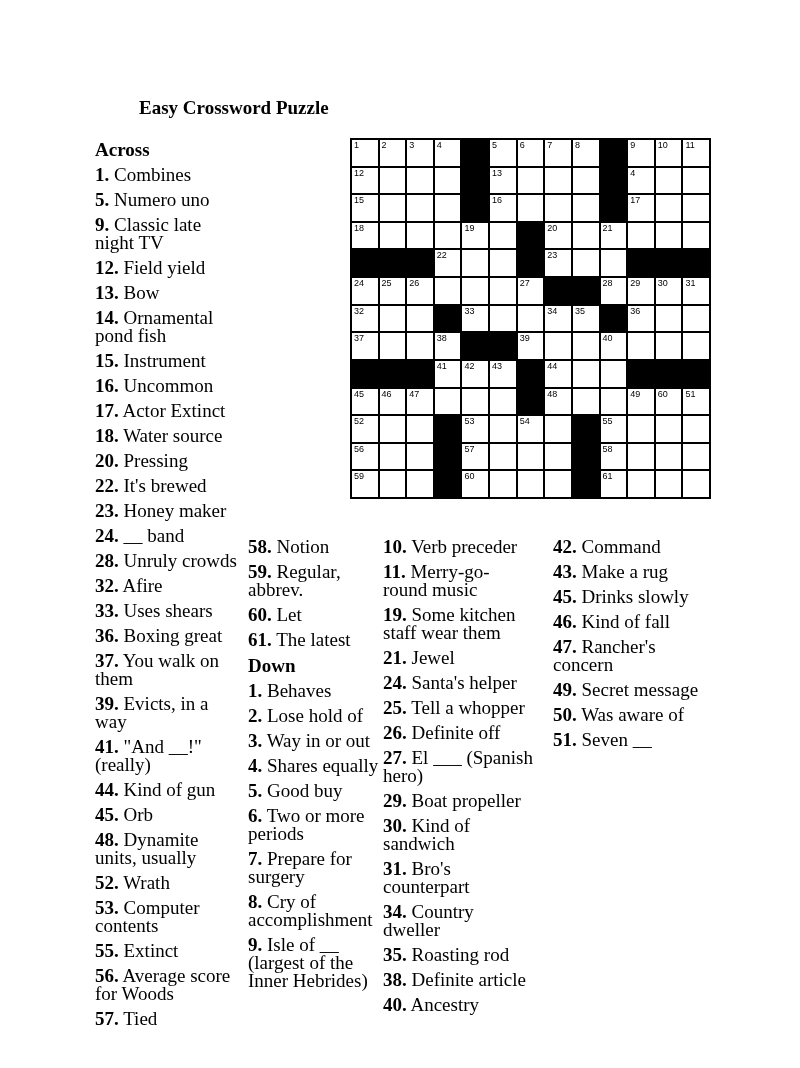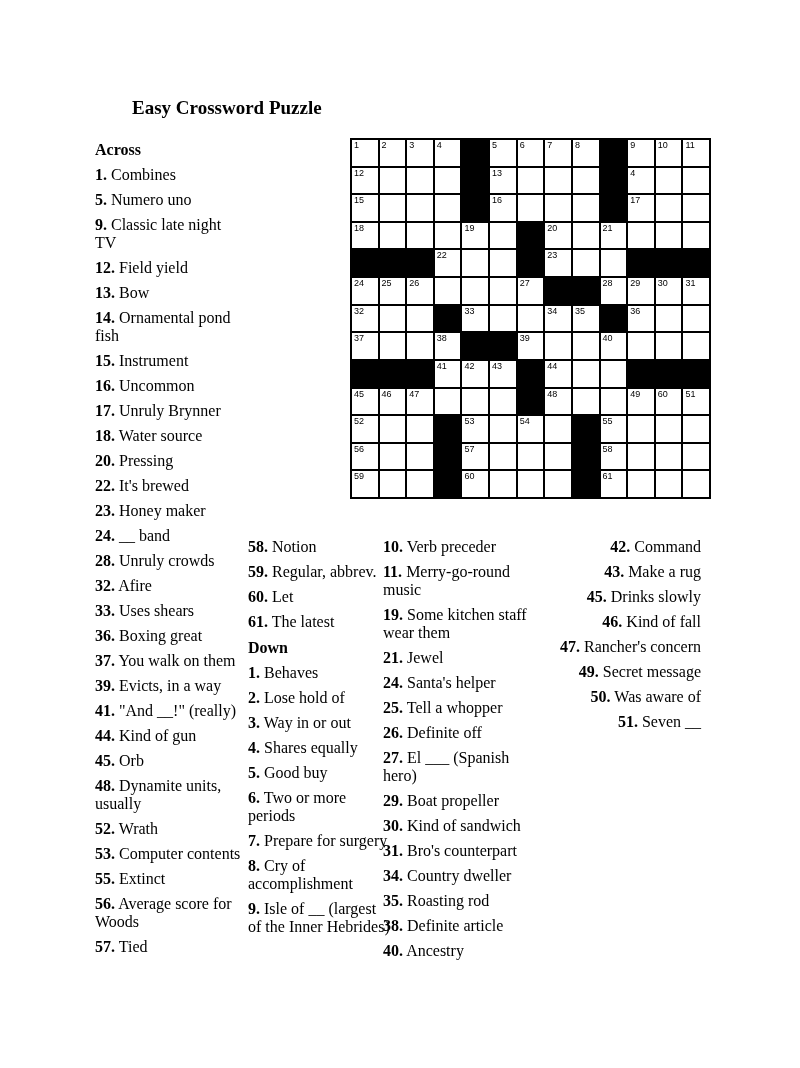--- a/index.html
+++ b/index.html
@@ -5,32 +5,32 @@
   html, body { margin: 0; padding: 0; }
   body {
     width: 800px; height: 1068px;
     background: #ffffff;
     color: #000000;
     font-family: "Liberation Serif", serif;
     position: relative;
     overflow: hidden;
   }
   .title {
-    position: absolute; left: 132px; top: 97px;
+    position: absolute; left: 139px; top: 97px;
     font-size: 19px; font-weight: bold; margin: 0;
     font-family: "Liberation Serif", serif;
   }
   .clue-col {
     position: absolute;
-    font-size: 16px; line-height: 18px;
+    font-size: 19px; line-height: 18px;
   }
   #col1 { left: 95px;  top: 141px; width: 149px; }
   #col2 { left: 248px; top: 538px; width: 145px; }
   #col3 { left: 383px; top: 538px; width: 150px; }
-  #col4 { left: 553px; top: 538px; width: 148px; text-align: right; }
+  #col4 { left: 553px; top: 538px; width: 148px; }
   .sec-header { font-weight: bold; margin: 0 0 7px 0; }
   .down-header { margin-top: 8px; }
   .clue { margin: 0 0 7px 0; }
   .clue b { font-weight: bold; }
   #grid {
     position: absolute; left: 350px; top: 138px;
     width: 361px; height: 361px;
     background: #000000;
     display: grid;
     grid-template-columns: repeat(13, 1fr);
@@ -359,21 +359,21 @@
   <p class="clue"><b>12.</b> <span>Field yield</span></p>
 
   <p class="clue"><b>13.</b> <span>Bow</span></p>
 
   <p class="clue"><b>14.</b> <span>Ornamental pond fish</span></p>
 
   <p class="clue"><b>15.</b> <span>Instrument</span></p>
 
   <p class="clue"><b>16.</b> <span>Uncommon</span></p>
 
-  <p class="clue"><b>17.</b> <span>Unruly Brynner</span></p>
+  <p class="clue"><b>17.</b> <span>Actor Extinct</span></p>
 
   <p class="clue"><b>18.</b> <span>Water source</span></p>
 
   <p class="clue"><b>20.</b> <span>Pressing</span></p>
 
   <p class="clue"><b>22.</b> <span>It's brewed</span></p>
 
   <p class="clue"><b>23.</b> <span>Honey maker</span></p>
 
   <p class="clue"><b>24.</b> <span>__ band</span></p>

